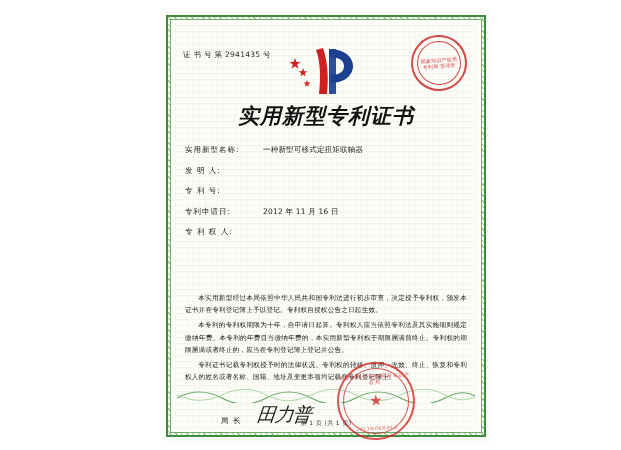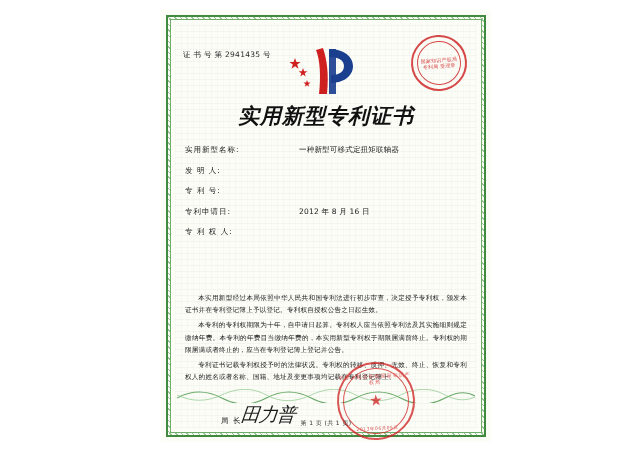--- a/index.html
+++ b/index.html
@@ -158,21 +158,20 @@
     right: 24px;
     font-size: 7.5px;
     color: #1a1a1a;
     line-height: 1.2;
   }
   .field-row {
     display: flex;
     align-items: baseline;
     margin-bottom: 11.5px;
     white-space: nowrap;
-    gap: 36px;
   }
   .field-label {
     width: 78px;
     flex: 0 0 78px;
     letter-spacing: 1px;
   }
   .field-value {
     flex: 1 1 auto;
     letter-spacing: 0.2px;
   }
@@ -235,21 +234,21 @@
   }
   .seal-big .arc-top { top: 9px; }
   .seal-big .arc-bottom { bottom: 7px; font-size: 4.5px; letter-spacing: 0.5px; }
 
   .sign-row {
     position: absolute;
     left: 60px;
     top: 392px;
     display: flex;
     align-items: flex-end;
-    gap: 0;
+    gap: 16px;
   }
   .sign-label {
     font-size: 7.5px;
     color: #1a1a1a;
     letter-spacing: 1px;
     padding-bottom: 2px;
   }
   .signature {
     font-family: "DejaVu Serif", serif;
     font-size: 19px;
@@ -323,21 +322,21 @@
         <div class="field-value">一种新型可移式定扭矩联轴器</div>
       </div>
       <div class="field-row">
         <div class="field-label">发 明 人:</div>
       </div>
       <div class="field-row">
         <div class="field-label">专 利 号:</div>
       </div>
       <div class="field-row">
         <div class="field-label">专利申请日:</div>
-        <div class="field-value">2012 年 8 月 16 日</div>
+        <div class="field-value">2012 年 11 月 16 日</div>
       </div>
       <div class="field-row">
         <div class="field-label">专 利 权 人:</div>
       </div>
     </div>
 
     <div class="body-text">
       <p>本实用新型经过本局依照中华人民共和国专利法进行初步审查，决定授予专利权，颁发本证书并在专利登记簿上予以登记。专利权自授权公告之日起生效。</p>
       <p>本专利的专利权期限为十年，自申请日起算。专利权人应当依照专利法及其实施细则规定缴纳年费。本专利的年费目当缴纳年费的，本实用新型专利权于期限届满前终止。专利权的期限届满或者终止的，应当在专利登记簿上登记并公告。</p>
       <p>专利证书记载专利权授予时的法律状况。专利权的转移、质押、无效、终止、恢复和专利权人的姓名或者名称、国籍、地址及变更事项均记载在专利登记簿上。</p>

